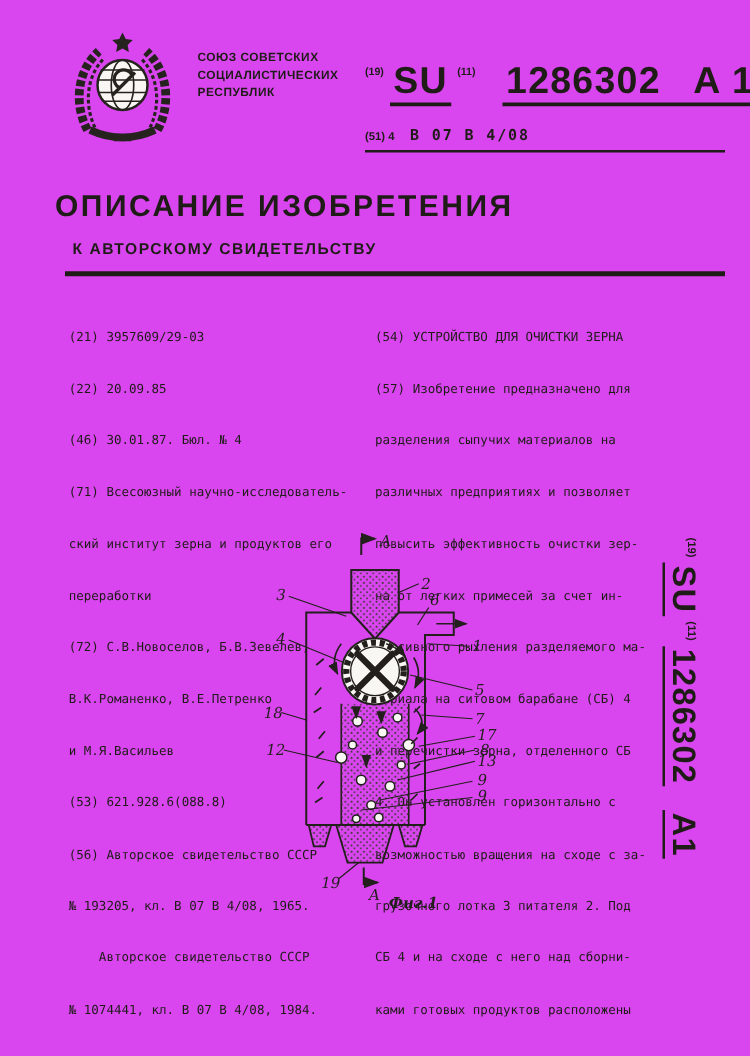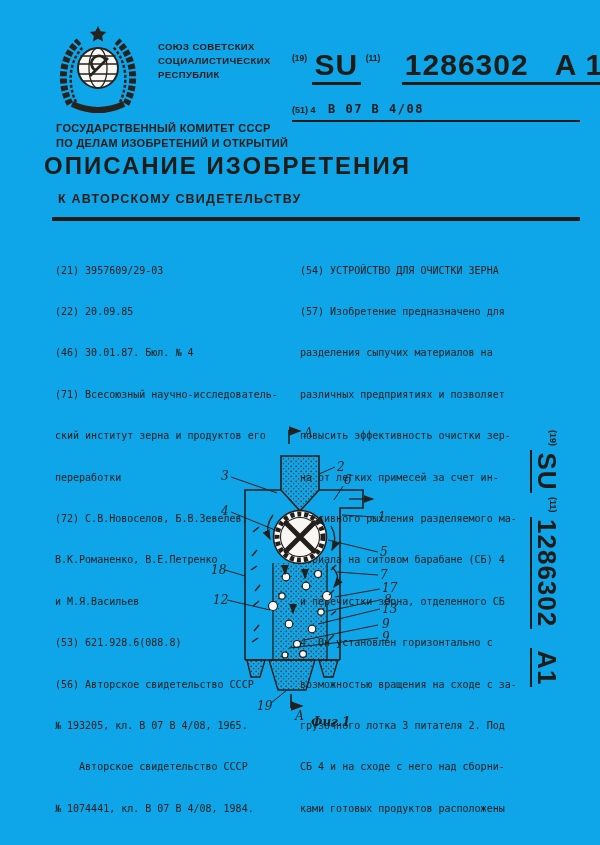--- a/index.html
+++ b/index.html
@@ -1,16 +1,16 @@
 <!DOCTYPE html>
 <html><head>
 <meta charset="utf-8">
 <style>
   html,body{margin:0;padding:0;background:#d8d6d0;}
-  .page{position:relative;width:600px;height:845px;background:#0ea5e9;color:#1f1c18;
+  .page{position:relative;width:600px;height:845px;background:#d946ef;color:#1f1c18;
         font-family:"Liberation Sans",sans-serif;overflow:hidden;}
   .abs{position:absolute;}
   
   .union{left:158px;top:40px;font-size:9.5px;font-weight:bold;line-height:14px;letter-spacing:.4px;}
   .committee{left:56px;top:121px;font-size:11px;font-weight:bold;line-height:15px;letter-spacing:.3px;}
   .pubrow{left:292px;top:48px;width:288px;white-space:nowrap;}
   .code-sm{font-size:8.5px;font-weight:bold;vertical-align:14px;}
   .pub-big{font-size:30px;font-weight:bold;letter-spacing:1px;border-bottom:3px solid #1f1c18;padding:0 3px 1px 3px;}
   .pub-num{margin-left:17px;}
   .kind-gap{display:inline-block;width:26px;}
@@ -53,24 +53,20 @@
       <path d="M35,86 h14" stroke-width="6"></path>
     </g>
   </svg>
 
   <div class="abs union">
     <div>СОЮЗ СОВЕТСКИХ</div>
     <div>СОЦИАЛИСТИЧЕСКИХ</div>
     <div>РЕСПУБЛИК</div>
   </div>
 
-  <div class="abs committee">
-    <div>ГОСУДАРСТВЕННЫЙ КОМИТЕТ СССР</div>
-    <div>ПО ДЕЛАМ ИЗОБРЕТЕНИЙ И ОТКРЫТИЙ</div>
-  </div>
 
   <div class="abs pubrow">
     <span class="code-sm">(19)</span>
     <span class="pub-big">SU</span>
     <span class="code-sm">(11)</span>
     <span class="pub-big pub-num"><span>1286302</span><span class="kind-gap"></span><span>A 1</span></span>
   </div>
 
   <div class="abs ipcrow">
     <span class="ipc-code">(51) 4</span>

